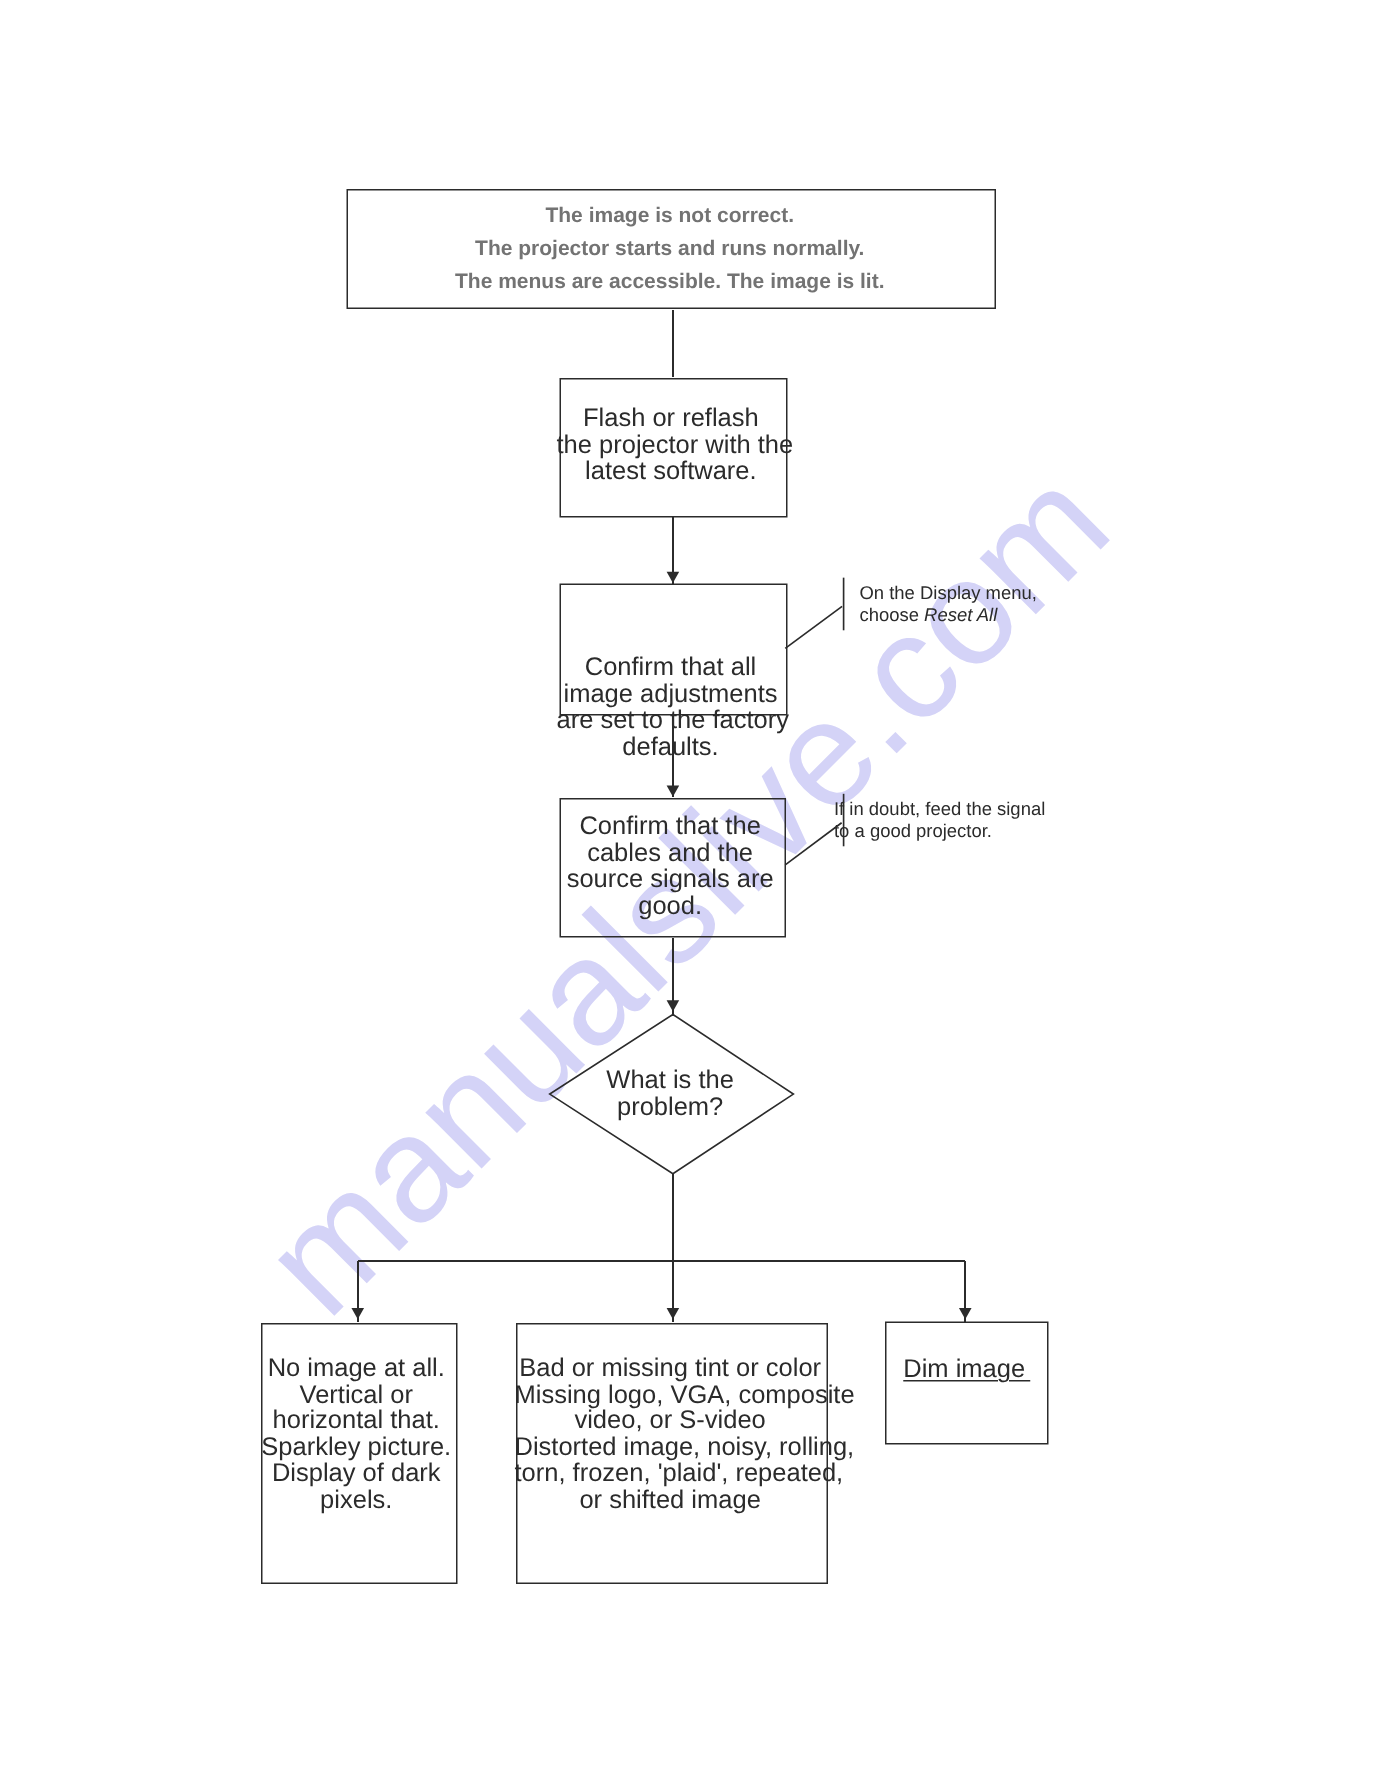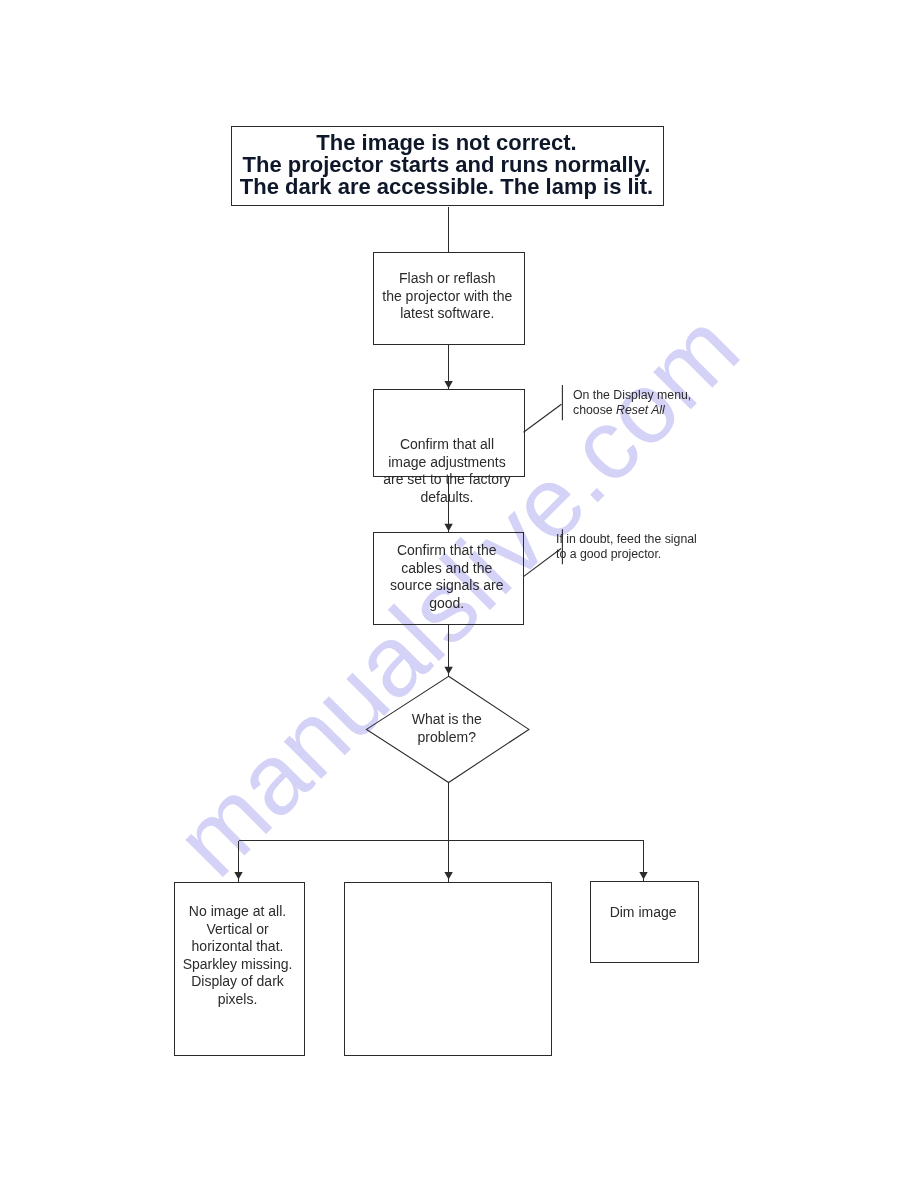--- a/index.html
+++ b/index.html
@@ -11,24 +11,24 @@
        transform:translateZ(0);}
 
   svg.layer{position:absolute;left:0;top:0;width:918px;height:1188px;overflow:visible;}
   .wm{z-index:0;}
   .lines{z-index:2;}
 
   .node{position:absolute;box-sizing:border-box;border:1.1px solid #2b2b2b;
         background:transparent;z-index:3;}
   .txt{position:absolute;text-align:center;z-index:4;white-space:nowrap;will-change:transform;}
 
-  .hdr{font-weight:bold;font-size:22px;line-height:22.1px;color:#0f172a;}
-  .body{font-size:14px;line-height:17.5px;}
+  .hdr{font-weight:bold;font-size:14px;line-height:22.1px;color:#737373;}
+  .body{font-size:17px;line-height:17.5px;}
   .ann{position:absolute;font-size:12.3px;line-height:14.8px;white-space:nowrap;z-index:4;will-change:transform;}
-  .under{text-decoration-thickness:1px;text-underline-offset:2.2px;white-space:pre;}
+  .under{text-decoration:underline;text-decoration-thickness:1px;text-underline-offset:2.2px;white-space:pre;}
   i{font-style:italic;}
 </style>
 </head>
 <body>
 
 <div id="page">
 
   <svg class="layer wm" viewBox="0 0 918 1188">
     <text x="0" y="0" transform="translate(218,882) rotate(-45)" font-family="Liberation Sans, sans-serif" font-size="100" fill="#d4d3f7">manualslive.com</text>
   </svg>
@@ -67,21 +67,21 @@
   <div class="node" style="left:372.5px;top:251.5px;width:152.5px;height:93px;"></div>
   <div class="node" style="left:372.5px;top:389px;width:152px;height:88px;"></div>
   <div class="node" style="left:372.5px;top:531.5px;width:151.5px;height:93.5px;"></div>
   <div class="node" style="left:173.5px;top:881.5px;width:131px;height:174.5px;"></div>
   <div class="node" style="left:344px;top:881.5px;width:207.5px;height:174.5px;"></div>
   <div class="node" style="left:589.5px;top:881px;width:109px;height:82px;"></div>
 
   <div class="txt hdr" style="left:229.5px;top:132px;width:433px;">
     <div>The image is not correct.</div>
     <div>The projector starts and runs normally.</div>
-    <div>The dark are accessible. The lamp is lit.</div>
+    <div>The menus are accessible. The image is lit.</div>
   </div>
 
   <div class="txt body" style="left:370.5px;top:269.6px;width:152.5px;">
     <div>Flash or reflash</div>
     <div>the projector with the</div>
     <div>latest software.</div>
   </div>
 
   <div class="txt body" style="left:370.5px;top:396.1px;width:152px;margin-top:40px;">
     <div>Confirm that all</div>
@@ -109,23 +109,31 @@
 
   <div class="ann" style="left:556px;top:532.2px;">
     <div>If in doubt, feed the signal</div>
     <div>to a good projector.</div>
   </div>
 
   <div class="txt body" style="left:172px;top:903px;width:131px;">
     <div>No image at all.</div>
     <div>Vertical or</div>
     <div>horizontal that.</div>
-    <div>Sparkley missing.</div>
+    <div>Sparkley picture.</div>
     <div>Display of dark</div>
     <div>pixels.</div>
   </div>
 
+  <div class="txt body" style="left:343px;top:903.4px;width:207.5px;">
+    <div>Bad or missing tint or color</div>
+    <div>Missing logo, VGA, composite</div>
+    <div>video, or S-video</div>
+    <div>Distorted image, noisy, rolling,</div>
+    <div>torn, frozen, 'plaid', repeated,</div>
+    <div>or shifted image</div>
+  </div>
 
   <div class="txt body" style="left:589.5px;top:904px;width:109px;">
     <span class="under">Dim image </span>
   </div>
 
 </div>
 
 </body></html>

